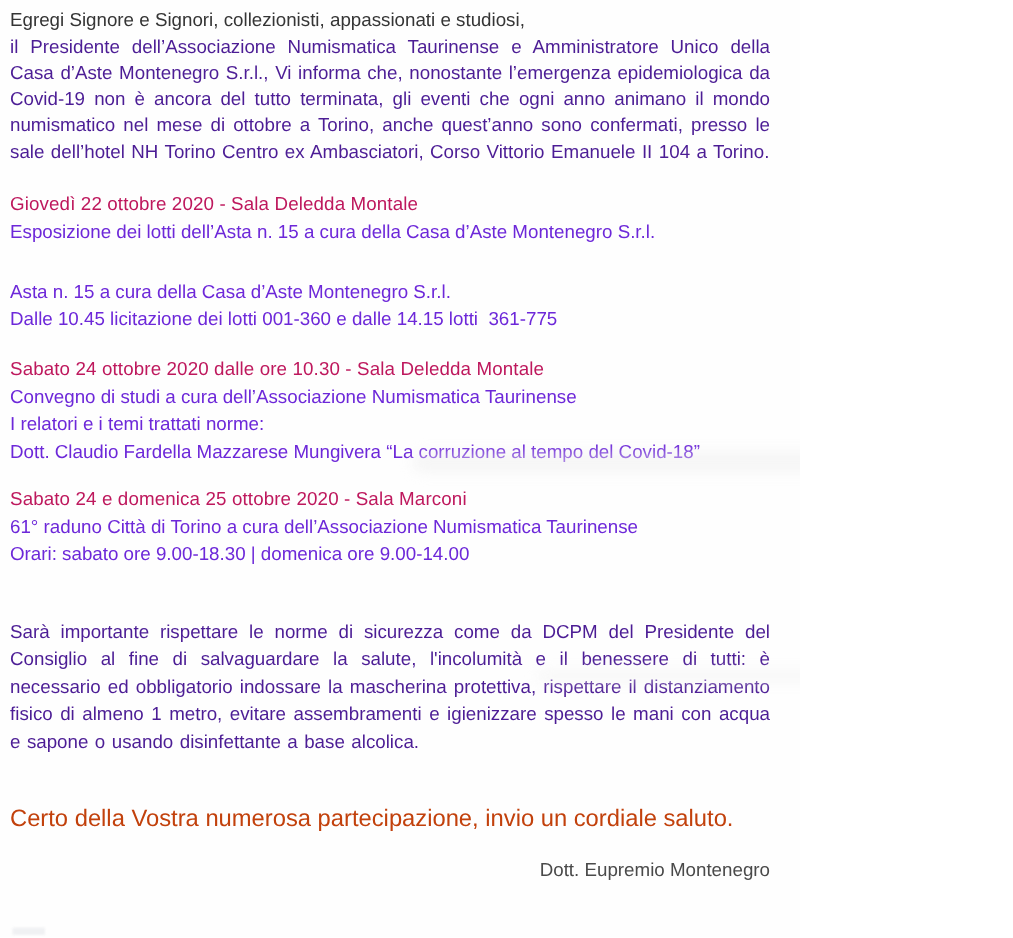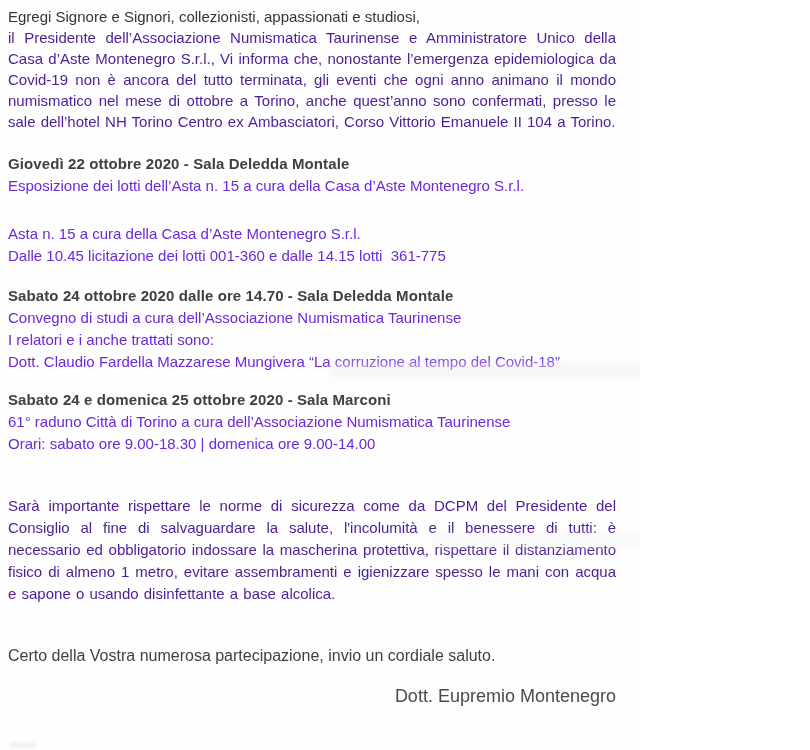--- a/index.html
+++ b/index.html
@@ -37,37 +37,37 @@
     word-spacing: 1px;
     color: #4c1d95;
   }
   .para.safety {
     line-height: 22px;
   }
   .event { margin: 0; }
   .event-heading {
     font-size: 15px;
     line-height: 22px;
-    font-weight: bold;
-    color: #404040;
+    font-weight: normal;
+    color: #be185d;
     letter-spacing: 0.1px;
   }
   .event-line {
     font-size: 15px;
     line-height: 22px;
     white-space: pre-wrap;
     color: #6d28d9;
   }
   .closing {
-    font-size: 16px;
+    font-size: 19px;
     line-height: 21px;
-    color: #404040;
+    color: #c2410c;
   }
   .signature {
-    font-size: 18px;
+    font-size: 15px;
     line-height: 21px;
     text-align: right;
     color: #4a4a4a;
   }
   
   .smudge {
     position: absolute;
     pointer-events: none;
     border-radius: 8px;
   }
@@ -89,23 +89,23 @@
     <div class="event-heading">Giovedì 22 ottobre 2020 - Sala Deledda Montale</div>
     <div class="event-line">Esposizione dei lotti dell’Asta n. 15 a cura della Casa d’Aste Montenegro S.r.l.</div>
   </section>
 
   <section class="event" style="margin-top:26px">
     <div class="event-line">Asta n. 15 a cura della Casa d’Aste Montenegro S.r.l.</div>
     <div class="event-line">Dalle 10.45 licitazione dei lotti 001-360 e dalle 14.15 lotti  361-775</div>
   </section>
 
   <section class="event" style="margin-top:18px">
-    <div class="event-heading">Sabato 24 ottobre 2020 dalle ore 14.70 - Sala Deledda Montale</div>
+    <div class="event-heading">Sabato 24 ottobre 2020 dalle ore 10.30 - Sala Deledda Montale</div>
     <div class="event-line">Convegno di studi a cura dell’Associazione Numismatica Taurinense</div>
-    <div class="event-line">I relatori e i anche trattati sono:</div>
+    <div class="event-line">I relatori e i temi trattati norme:</div>
     <div class="event-line">Dott. Claudio Fardella Mazzarese Mungivera “La corruzione al tempo del Covid-18”</div>
   </section>
 
   <section class="event" style="margin-top:16px">
     <div class="event-heading">Sabato 24 e domenica 25 ottobre 2020 - Sala Marconi</div>
     <div class="event-line">61° raduno Città di Torino a cura dell’Associazione Numismatica Taurinense</div>
     <div class="event-line">Orari: sabato ore 9.00-18.30 | domenica ore 9.00-14.00</div>
   </section>
 
   <p class="para safety" style="margin-top:40px">Sarà importante rispettare le norme di sicurezza come da DCPM del Presidente del Consiglio al fine di salvaguardare la salute, l'incolumità e il benessere di tutti: è necessario ed obbligatorio indossare la mascherina protettiva, rispettare il distanziamento fisico di almeno 1 metro, evitare assembramenti e igienizzare spesso le mani con acqua e sapone o usando disinfettante a base alcolica.</p>

